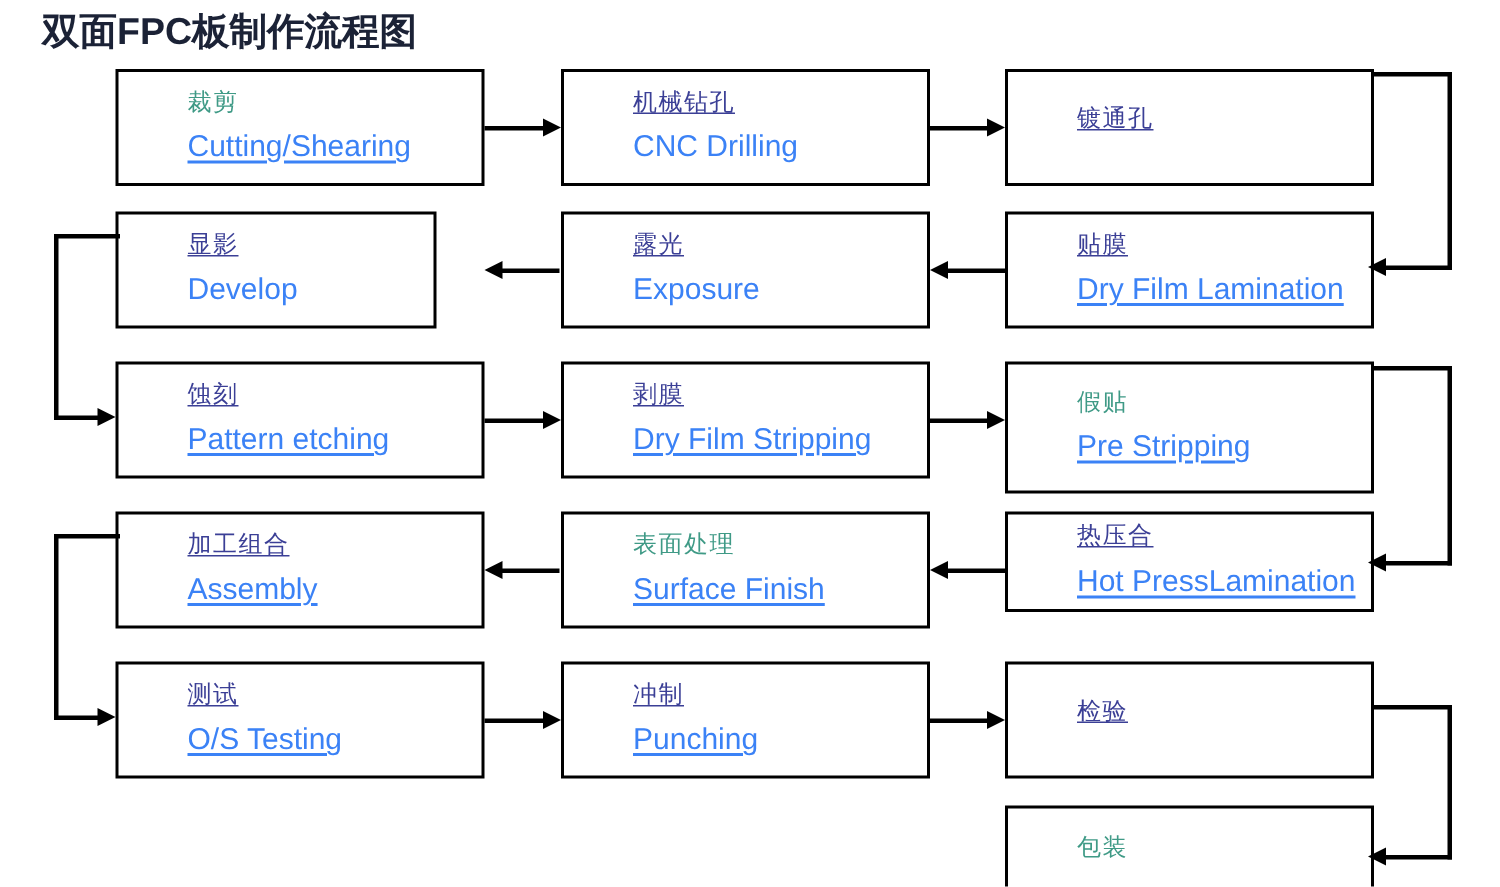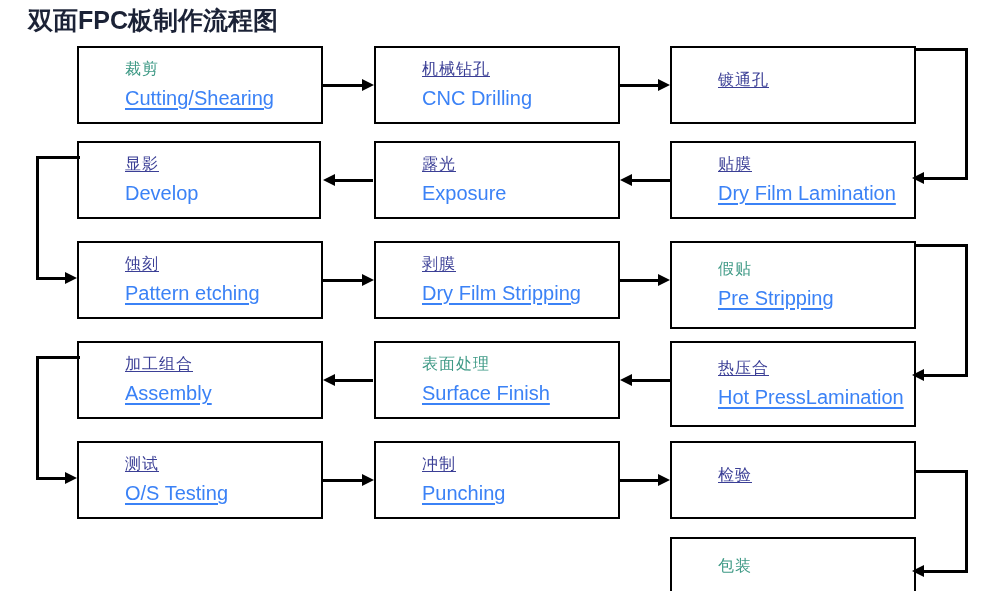--- a/index.html
+++ b/index.html
@@ -75,21 +75,21 @@
     <div class="en ul">Cutting/Shearing</div>
   </div>
   <div class="node" style="left:374px;top:46px;width:246px;height:78px;">
     <div class="cn">机械钻孔</div>
     <div class="en">CNC Drilling</div>
   </div>
   <div class="node" style="left:670px;top:46px;width:246px;height:78px;">
     <div class="cn">镀通孔</div>
   </div>
 
-  <div class="node" style="left:77px;top:141px;width:244px;height:78px;">
+  <div class="node" style="left:77px;top:141px;width:214px;height:78px;">
     <div class="cn">显影</div>
     <div class="en">Develop</div>
   </div>
   <div class="node" style="left:374px;top:141px;width:246px;height:78px;">
     <div class="cn">露光</div>
     <div class="en">Exposure</div>
   </div>
   <div class="node" style="left:670px;top:141px;width:246px;height:78px;">
     <div class="cn">贴膜</div>
     <div class="en ul">Dry Film Lamination</div>
@@ -109,21 +109,21 @@
   </div>
 
   <div class="node" style="left:77px;top:341px;width:246px;height:78px;">
     <div class="cn">加工组合</div>
     <div class="en ul">Assembly</div>
   </div>
   <div class="node" style="left:374px;top:341px;width:246px;height:78px;">
     <div class="cn teal">表面处理</div>
     <div class="en ul">Surface  Finish</div>
   </div>
-  <div class="node" style="left:670px;top:341px;width:246px;height:86px;">
+  <div class="node" style="left:670px;top:341px;width:246px;height:67px;">
     <div class="cn">热压合</div>
     <div class="en ul">Hot PressLamination</div>
   </div>
 
   <div class="node" style="left:77px;top:441px;width:246px;height:78px;">
     <div class="cn">测试</div>
     <div class="en ul">O/S Testing</div>
   </div>
   <div class="node" style="left:374px;top:441px;width:246px;height:78px;">
     <div class="cn">冲制</div>

